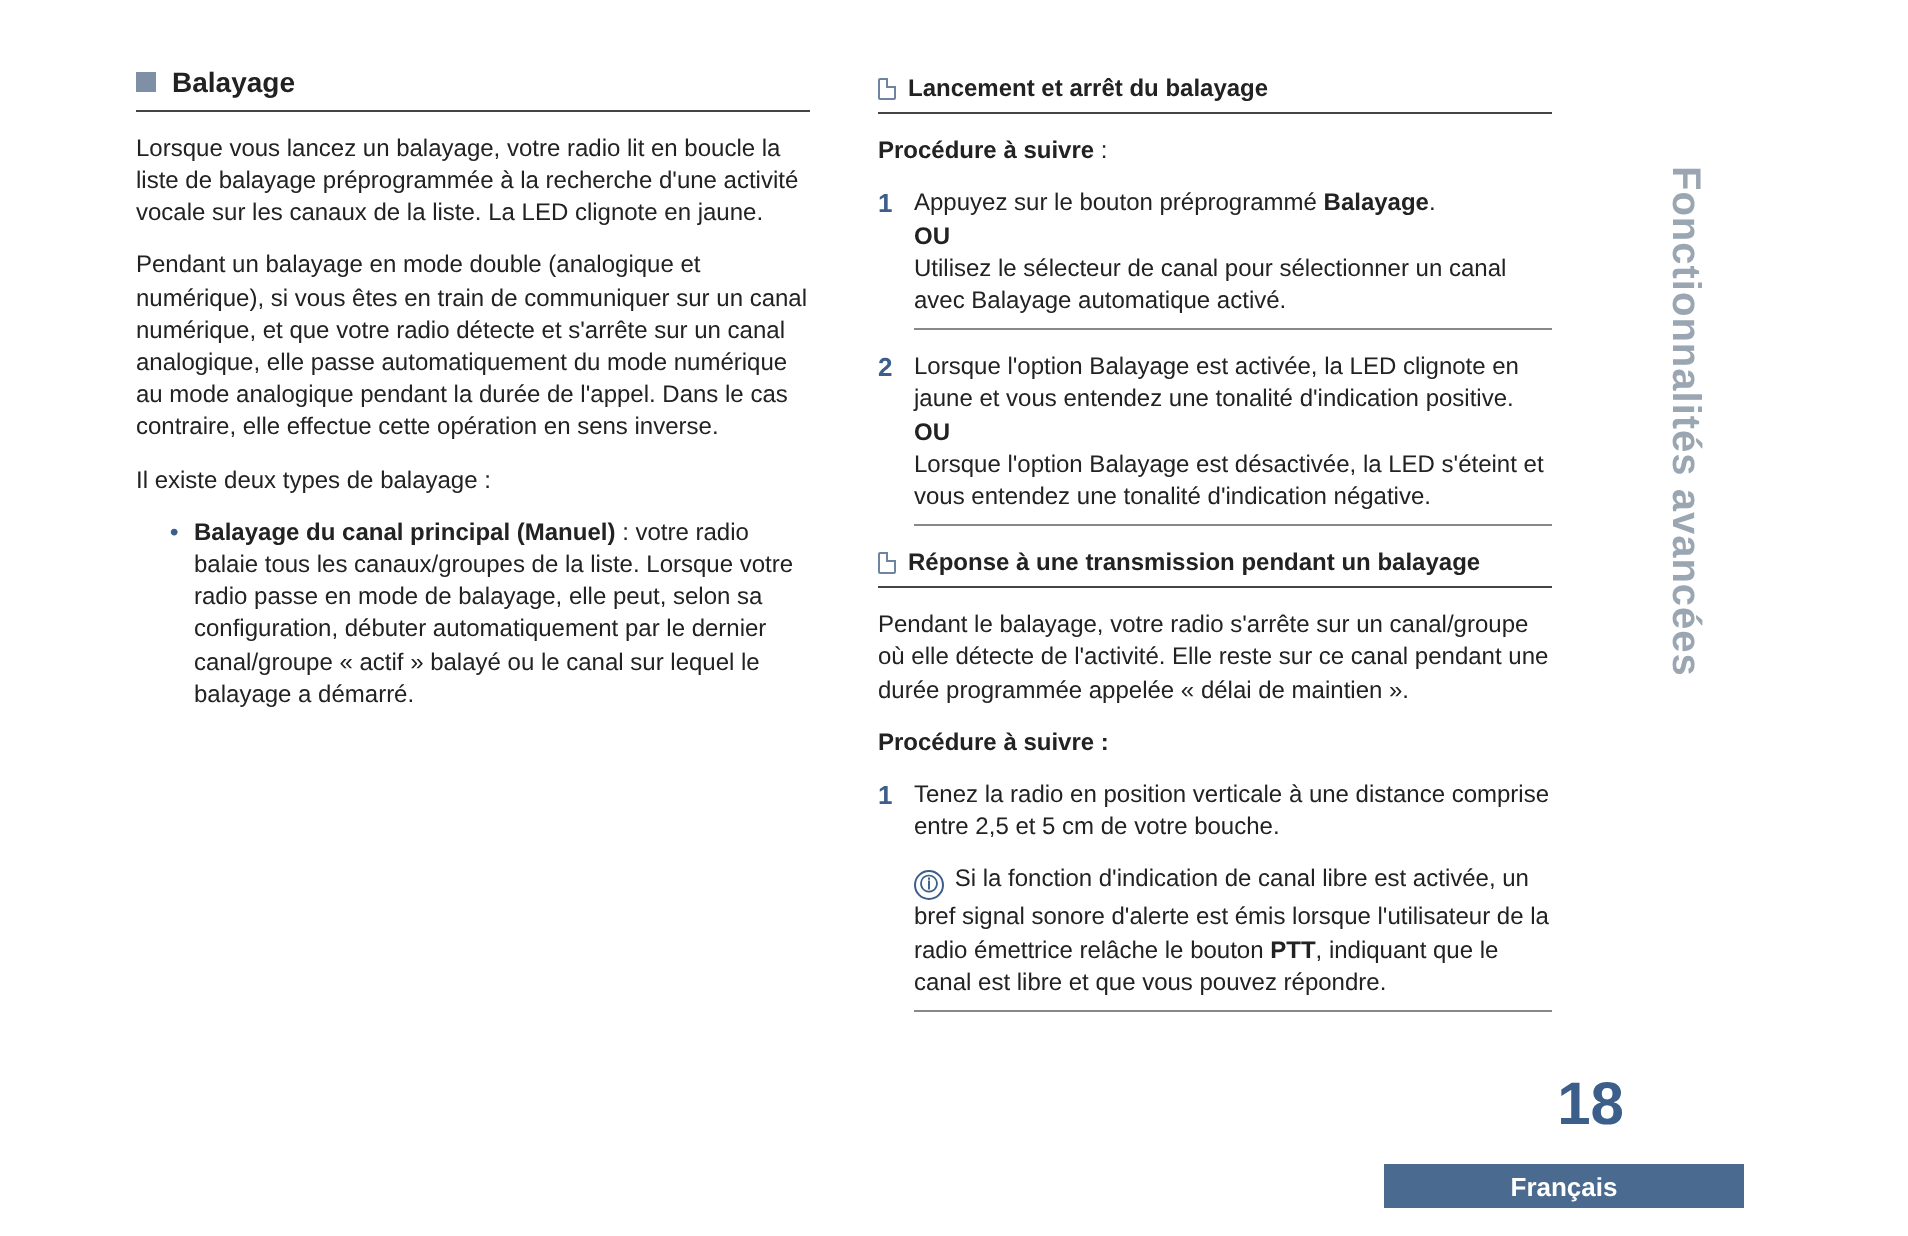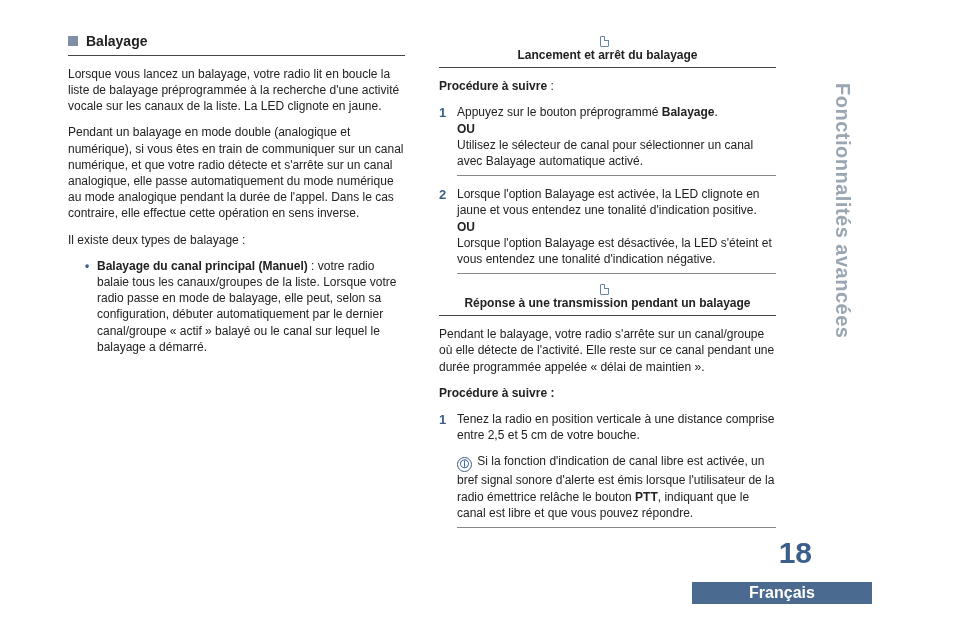--- a/index.html
+++ b/index.html
@@ -47,21 +47,20 @@
     font-size: 14px;
   }
   .sub-heading {
     border-bottom: 1px solid #444;
     padding-bottom: 4px;
     margin: 4px 0 10px 0;
     font-weight: bold;
     font-size: 12px;
     display: flex;
     align-items: center;
-    flex-direction: column;
   }
   .sub-heading .doclet {
     width: 9px; height: 11px;
     border: 1px solid #6f84a3;
     border-radius: 1px;
     margin-right: 6px;
     display: inline-block;
     position: relative;
     box-sizing: border-box;
     background: linear-gradient(135deg, transparent 3px, #fff 0);
@@ -153,21 +152,21 @@
   }
   .lang-badge {
     position: absolute;
     right: 0;
     bottom: 14px;
     width: 180px;
     height: 22px;
     background: #4a6a8f;
     color: #fff;
     font-weight: bold;
-    font-size: 16px;
+    font-size: 13px;
     display: flex;
     align-items: center;
     justify-content: center;
   }
 </style>
 </head>
 <body>
 
 <div class="page">
 

